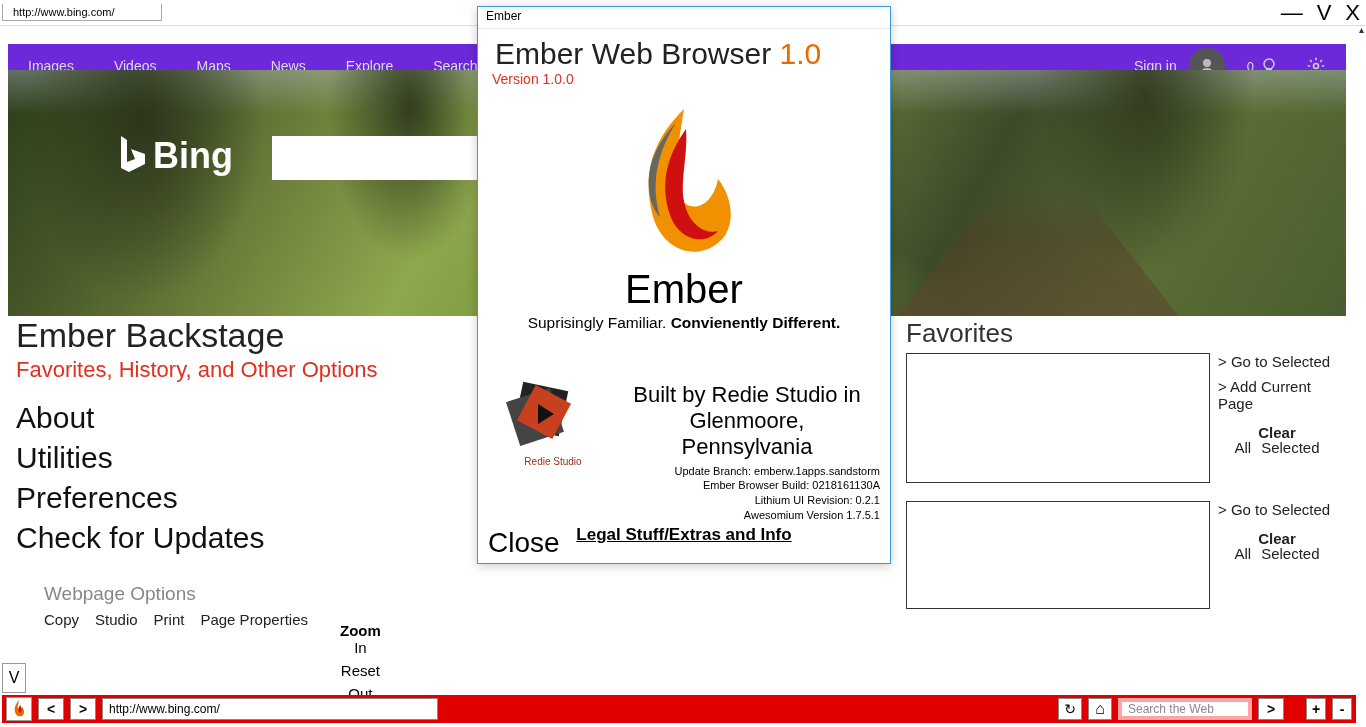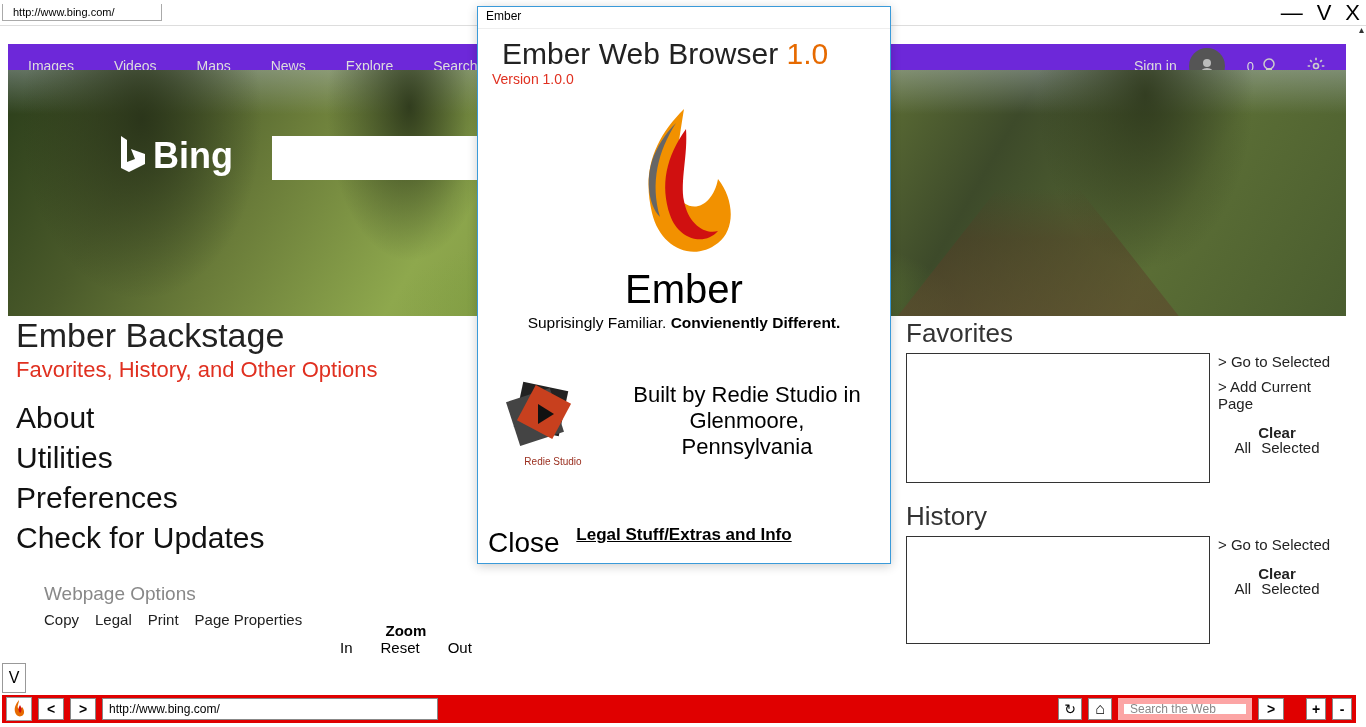--- a/index.html
+++ b/index.html
@@ -41,21 +41,21 @@
 .backstage { position: absolute; top: 316px; left: 16px; width: 460px; }
 .backstage-title { font-size: 34px; font-weight: 300; color: #222; margin-bottom: 2px; }
 .backstage-sub { font-size: 22px; color: #e03020; font-weight: 300; margin-bottom: 18px; }
 .backstage-item { font-size: 30px; font-weight: 300; color: #111; margin-bottom: 6px; cursor: pointer; }
 .webpage-opts { margin-top: 28px; margin-left: 28px; }
 .webpage-opts-title { font-size: 19px; color: #888; font-weight: 400; margin-bottom: 6px; }
 .webpage-opts-row { display: flex; gap: 16px; font-size: 15px; color: #222; }
 .webpage-opts-row span { cursor: pointer; }
 .zoom-group { position: absolute; left: 340px; top: 622px; text-align: center; }
 .zoom-title { font-size: 15px; font-weight: bold; }
-.zoom-row { display: flex; gap: 28px; font-size: 15px; }
+.zoom-row { display: flex; gap: 6px; font-size: 15px; flex-direction: column; }
 
 
 .right-panels { position: absolute; top: 318px; right: 28px; width: 432px; }
 .panel-title { font-size: 26px; font-weight: 300; color: #333; }
 .panel-body { display: flex; gap: 8px; margin-top: 4px; }
 .panel-box { width: 304px; height: 130px; border: 1px solid #333; background: #fff; }
 .panel-actions { width: 118px; font-size: 15px; color: #222; }
 .panel-actions div { margin-bottom: 8px; cursor: pointer; }
 .panel-actions .clear-row b { font-weight: bold; display: block; text-align: center; margin-bottom: -2px; margin-top: 12px; }
 .panel-actions .clear-sub { display: flex; justify-content: center; gap: 10px; }
@@ -63,28 +63,28 @@
 .hist-panel .panel-box { height: 108px; }
 
 
 .bottom-bar { position: absolute; left: 2px; right: 10px; bottom: 4px; height: 28px; background: #e00000; display: flex; align-items: center; padding: 0 4px; gap: 6px; }
 .v-btn { position: absolute; left: 2px; bottom: 34px; width: 24px; height: 30px; border: 1px solid #999; background: #fff; display: flex; align-items: center; justify-content: center; font-size: 16px; font-family: Arial; }
 .flame-btn { width: 26px; height: 24px; background: #fff; border: 1px solid #999; display: flex; align-items: center; justify-content: center; }
 .nav-btn { width: 26px; height: 22px; background: #fff; border: 1px solid #888; display: flex; align-items: center; justify-content: center; font-weight: bold; font-size: 14px; }
 .url-bar { flex: 0 0 336px; height: 22px; background: #fff; border: 1px solid #888; padding: 0 6px; font-size: 12px; display: flex; align-items: center; }
 .bottom-gap { flex: 1; }
 .icon-btn { width: 24px; height: 22px; background: #fff; border: 1px solid #888; display: flex; align-items: center; justify-content: center; }
-.search-web { width: 134px; height: 22px; background: #fff; border: 6px solid #fca5a5; padding: 0 6px; font-size: 12px; color: #888; display: flex; align-items: center; }
+.search-web { width: 134px; height: 22px; background: #fff; border: 4px solid #fca5a5; padding: 0 6px; font-size: 12px; color: #888; display: flex; align-items: center; }
 .home-icon::before { content: "⌂"; font-size: 16px; }
 .reload-icon::before { content: "↻"; font-size: 14px; }
 
 
 .about-dialog { position: absolute; left: 477px; top: 6px; width: 414px; height: 558px; background: #fff; border: 1px solid #3a9ad9; box-shadow: 0 2px 10px rgba(0,0,0,0.2); z-index: 50; }
 .about-titlebar { height: 22px; padding: 2px 8px; font-size: 12px; border-bottom: 1px solid #eee; }
-.about-h1 { font-size: 30px; font-weight: 300; color: #222; padding: 8px 24px 0; }
+.about-h1 { font-size: 30px; font-weight: 300; color: #222; padding: 8px 17px 0; }
 .about-h1 .ver-accent { color: #e66a00; }
 .about-ver { font-size: 14px; color: #e03020; padding: 0 14px 4px; }
 .about-flame-wrap { display: flex; flex-direction: column; align-items: center; padding-top: 10px; }
 .about-ember-text { font-size: 40px; font-weight: 300; margin-top: -4px; }
 .about-tagline { font-size: 15.5px; text-align: center; padding: 2px 22px; }
 .about-tagline b { font-weight: bold; }
 .about-built-row { display: flex; align-items: center; gap: 16px; padding: 40px 20px 10px; }
 .redie-logo { width: 110px; text-align: center; }
 .redie-caption { font-size: 10px; color: #9a2e1e; margin-top: 2px; }
 .about-built-text { font-size: 22px; font-weight: 300; text-align: center; flex: 1; }
@@ -153,21 +153,21 @@
   <div class="backstage-title">Ember Backstage</div>
   <div class="backstage-sub">Favorites, History, and Other Options</div>
   <div class="backstage-item">About</div>
   <div class="backstage-item">Utilities</div>
   <div class="backstage-item">Preferences</div>
   <div class="backstage-item">Check for Updates</div>
   <div class="webpage-opts">
     <div class="webpage-opts-title">Webpage Options</div>
     <div class="webpage-opts-row">
       <span>Copy</span>
-      <span>Legal</span>
+      <span>Studio</span>
       <span>Print</span>
       <span>Page Properties</span>
     </div>
   </div>
 </div>
 <div class="zoom-group">
   <div class="zoom-title">Zoom</div>
   <div class="zoom-row">
     <span>In</span>
     <span>Reset</span>
@@ -186,21 +186,20 @@
         <b>Clear</b>
         <div class="clear-sub">
           <span>All</span>
           <span>Selected</span>
         </div>
       </div>
     </div>
   </div>
 
   <div class="hist-panel">
-    <div class="panel-title">History</div>
     <div class="panel-body">
       <div class="panel-box"></div>
       <div class="panel-actions">
         <div>&gt; Go to Selected</div>
         <div class="clear-row">
           <b>Clear</b>
           <div class="clear-sub">
             <span>All</span>
             <span>Selected</span>
           </div>
@@ -259,15 +258,21 @@
         <rect x="26" y="18" width="40" height="40" fill="#c8401e" transform="rotate(28 46 38)"></rect>
         <polygon points="40,30 56,40 40,50" fill="#111"></polygon>
       </svg>
       <div class="redie-caption">Redie Studio</div>
     </div>
     <div class="about-built-text">Built by Redie Studio in Glenmoore, Pennsylvania</div>
   </div>
 
   <div class="about-legal">Legal Stuff/Extras and Info</div>
 
+  <div class="about-meta">
+    <div>Update Branch: emberw.1apps.sandstorm</div>
+    <div>Ember Browser Build: 0218161130A</div>
+    <div>Lithium UI Revision: 0.2.1</div>
+    <div>Awesomium Version 1.7.5.1</div>
+  </div>
 
   <div class="about-close">Close</div>
 </div>
 
 </body></html>

